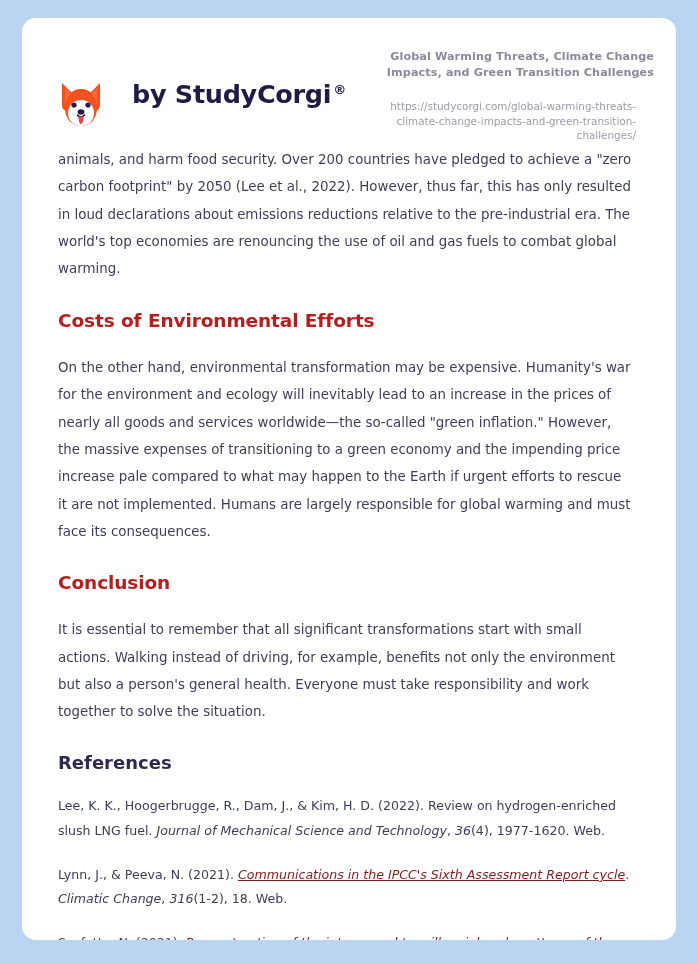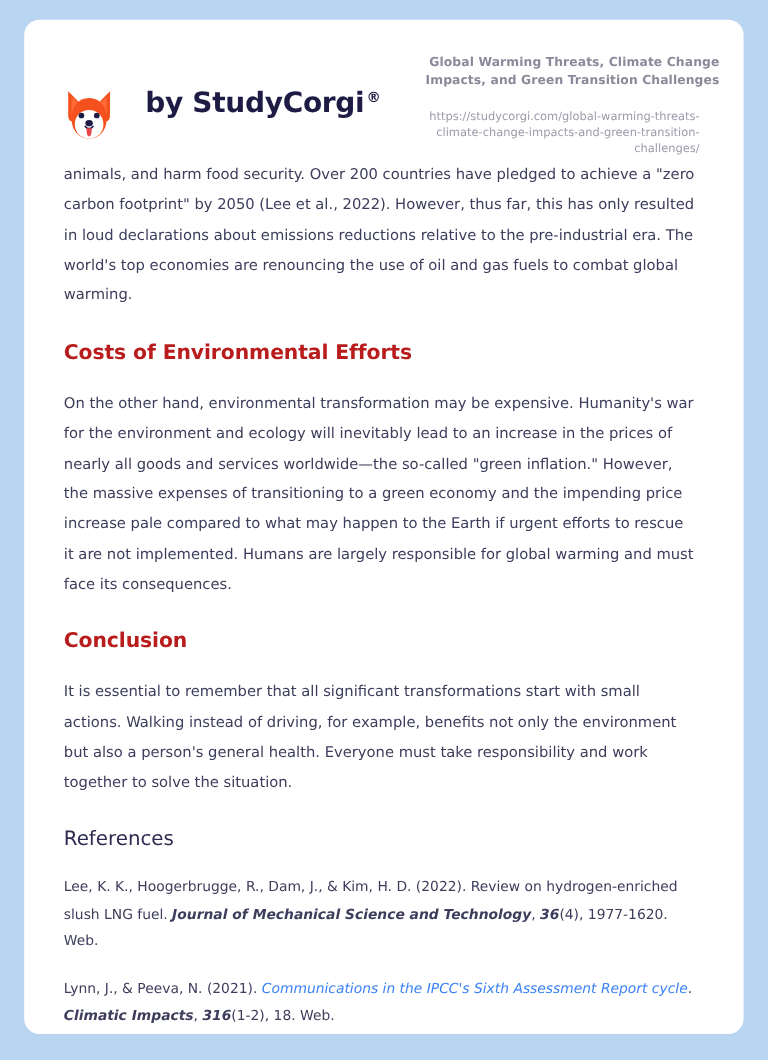--- a/index.html
+++ b/index.html
@@ -92,35 +92,36 @@
   h2.section-heading {
     font-size: 18.5px;
     font-weight: bold;
     color: #b91c1c;
     margin: 0 0 22px 0;
     line-height: 1.25;
     letter-spacing: -0.1px;
   }
   .ref-heading {
     font-size: 18px;
-    font-weight: normal;
+    font-weight: bold;
     color: #2c2b4f;
     margin: 0 0 20px 0;
     line-height: 1.25;
   }
   .ref-entry {
     font-size: 12.6px;
     line-height: 1.93;
     color: #3d3d5c;
     margin: 0 0 20px 0;
   }
-  .ref-entry i { font-style: italic; font-weight: bold; }
+  .ref-entry i { font-style: italic; }
   .ref-link {
-    color: #3b82f6;
+    color: #7f1d1d;
     font-style: italic;
+    text-decoration: underline;
     cursor: pointer;
   }
   .sec-costs { margin-top: 4px; }
   .sec-conclusion { margin-top: 12px; }
   .sec-references { margin-top: 10px; }
 </style>
 </head>
 <body>
 
 <div class="page-card">
@@ -163,21 +164,21 @@
     <div class="sec-conclusion">
       <h2 class="section-heading">Conclusion</h2>
       <p class="para">It is essential to remember that all significant transformations start with small actions. Walking instead of driving, for example, benefits not only the environment but also a person's general health. Everyone must take responsibility and work together to solve the situation.</p>
     </div>
 
     <div class="sec-references">
       <h2 class="ref-heading">References</h2>
 
       <p class="ref-entry"><span>Lee, K. K., Hoogerbrugge, R., Dam, J., &amp; Kim, H. D. (2022). Review on hydrogen-enriched slush LNG fuel. </span><i>Journal of Mechanical Science and Technology</i><span>, </span><i>36</i><span>(4), 1977-1620. Web.</span></p>
 
-      <p class="ref-entry"><span>Lynn, J., &amp; Peeva, N. (2021). </span><a class="ref-link">Communications in the IPCC's Sixth Assessment Report cycle</a><span>. </span><i>Climatic Impacts</i><span>, </span><i>316</i><span>(1-2), 18. Web.</span></p>
+      <p class="ref-entry"><span>Lynn, J., &amp; Peeva, N. (2021). </span><a class="ref-link">Communications in the IPCC's Sixth Assessment Report cycle</a><span>. </span><i>Climatic Change</i><span>, </span><i>316</i><span>(1-2), 18. Web.</span></p>
 
       <p class="ref-entry"><span>Scafetta, N. (2021). </span><a class="ref-link">Reconstruction of the interannual to millennial scale patterns of the global surface temperature</a></p>
 
     </div>
 
   </div>
 
 </div>
 
 </body></html>

